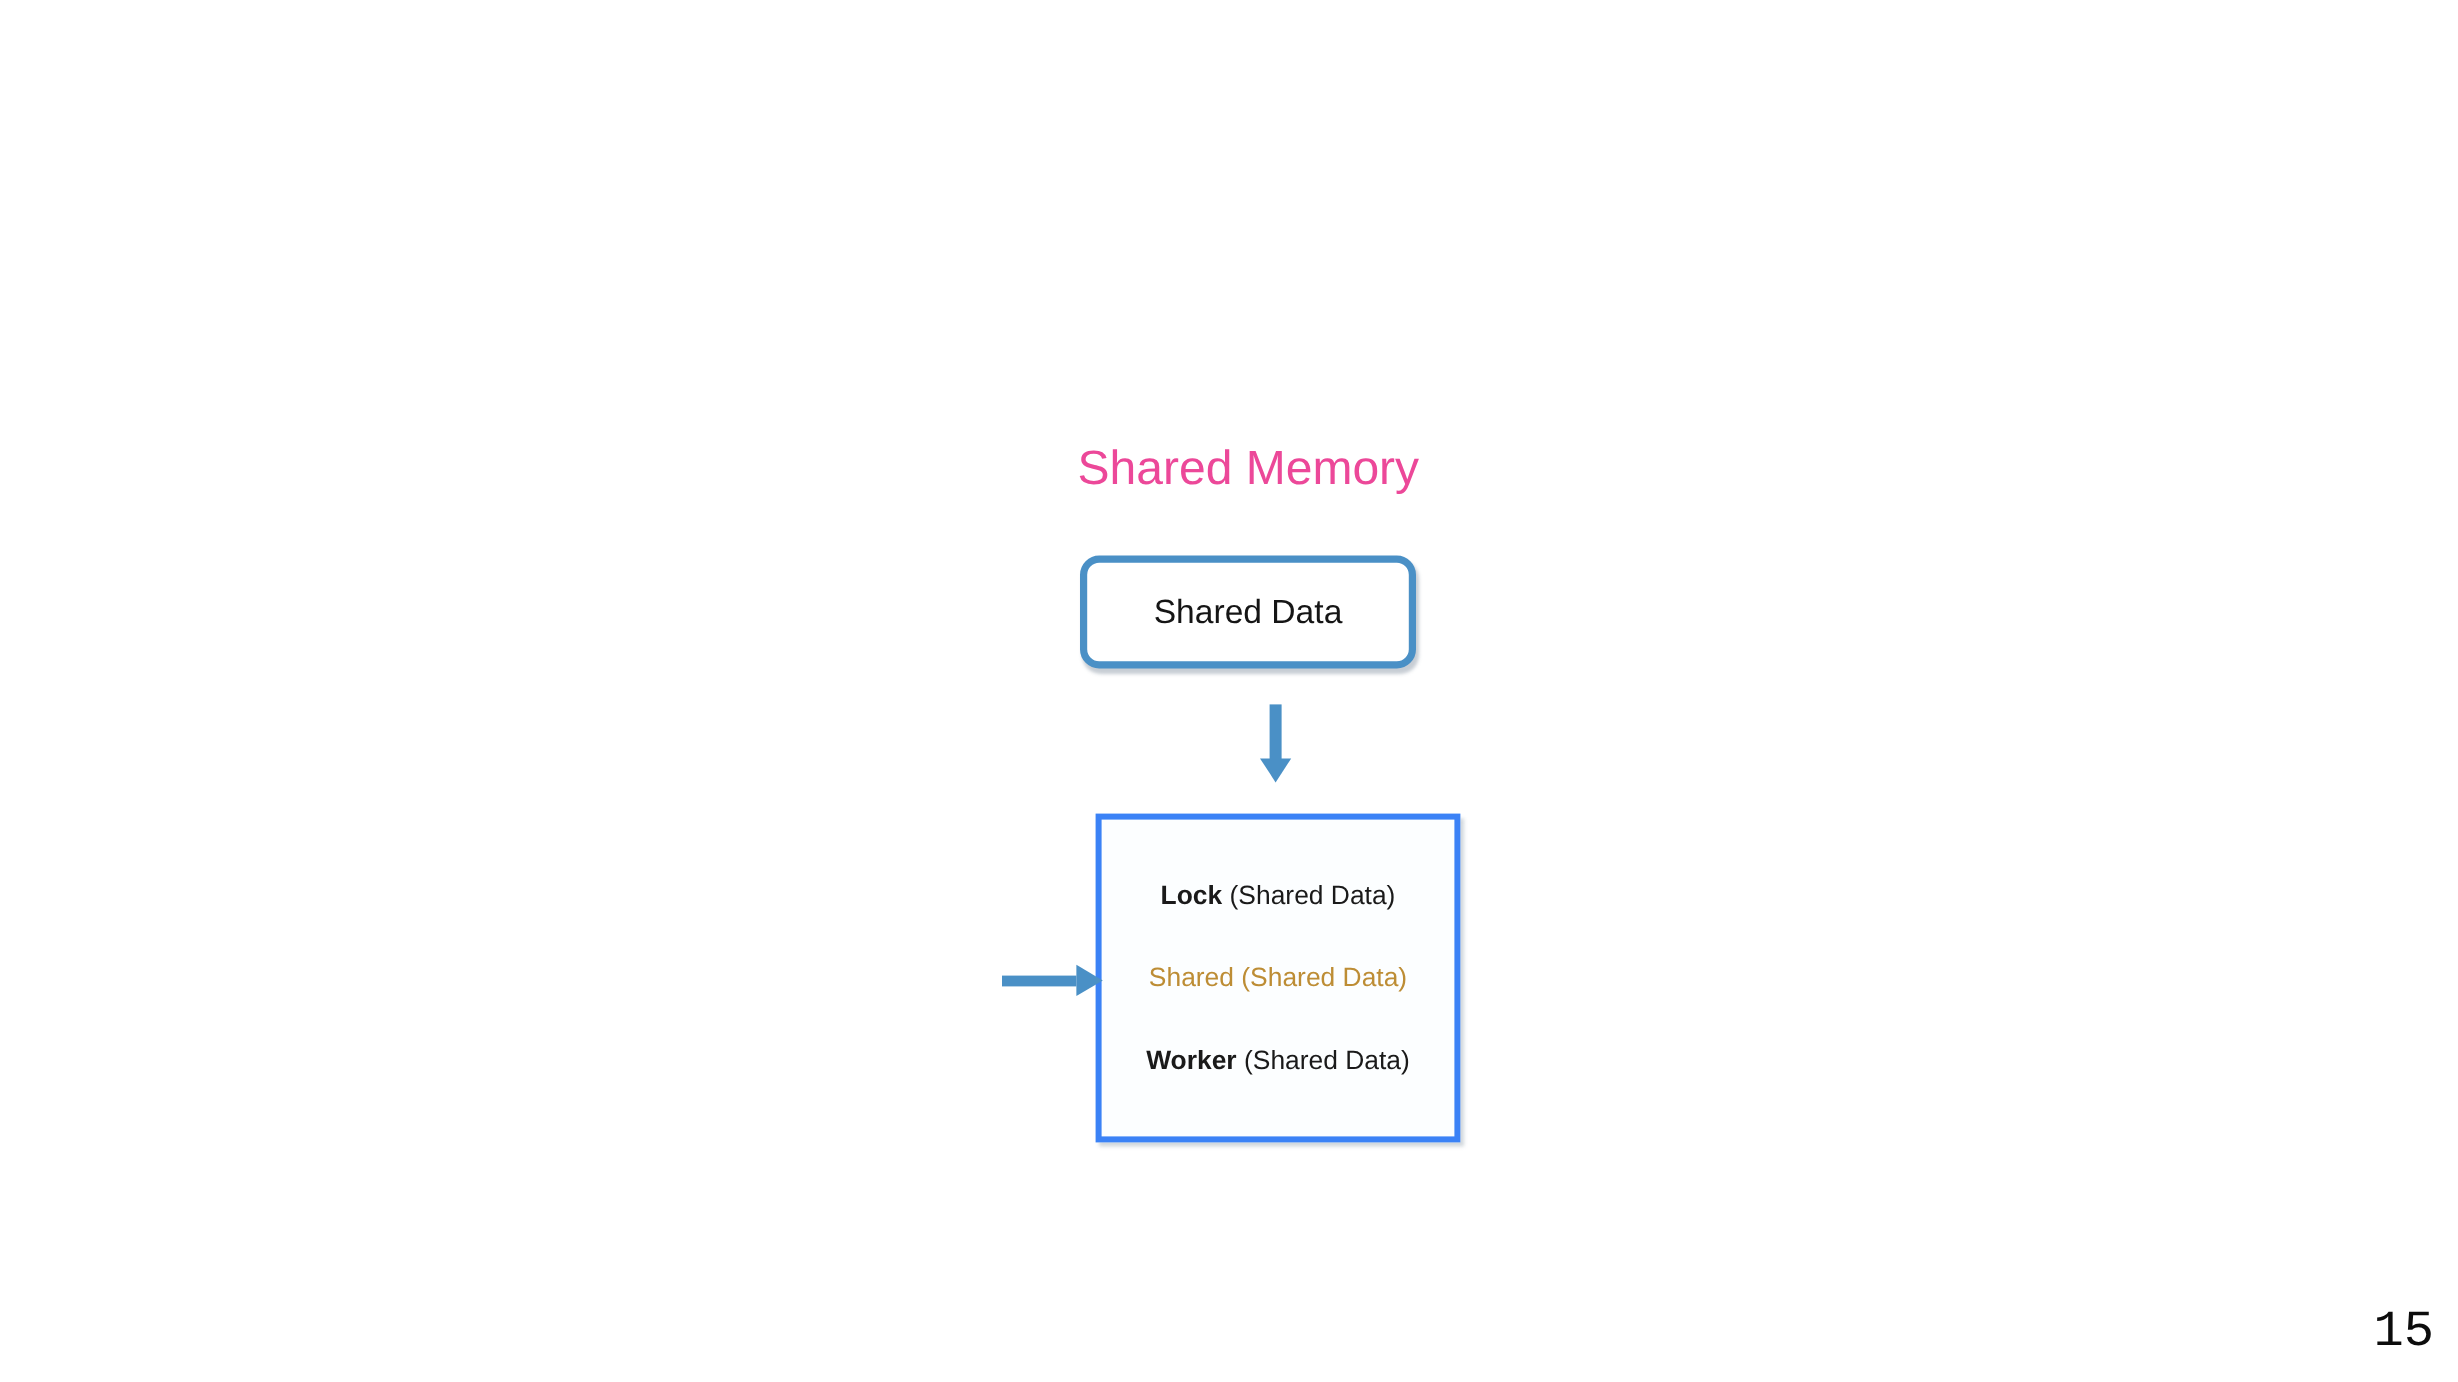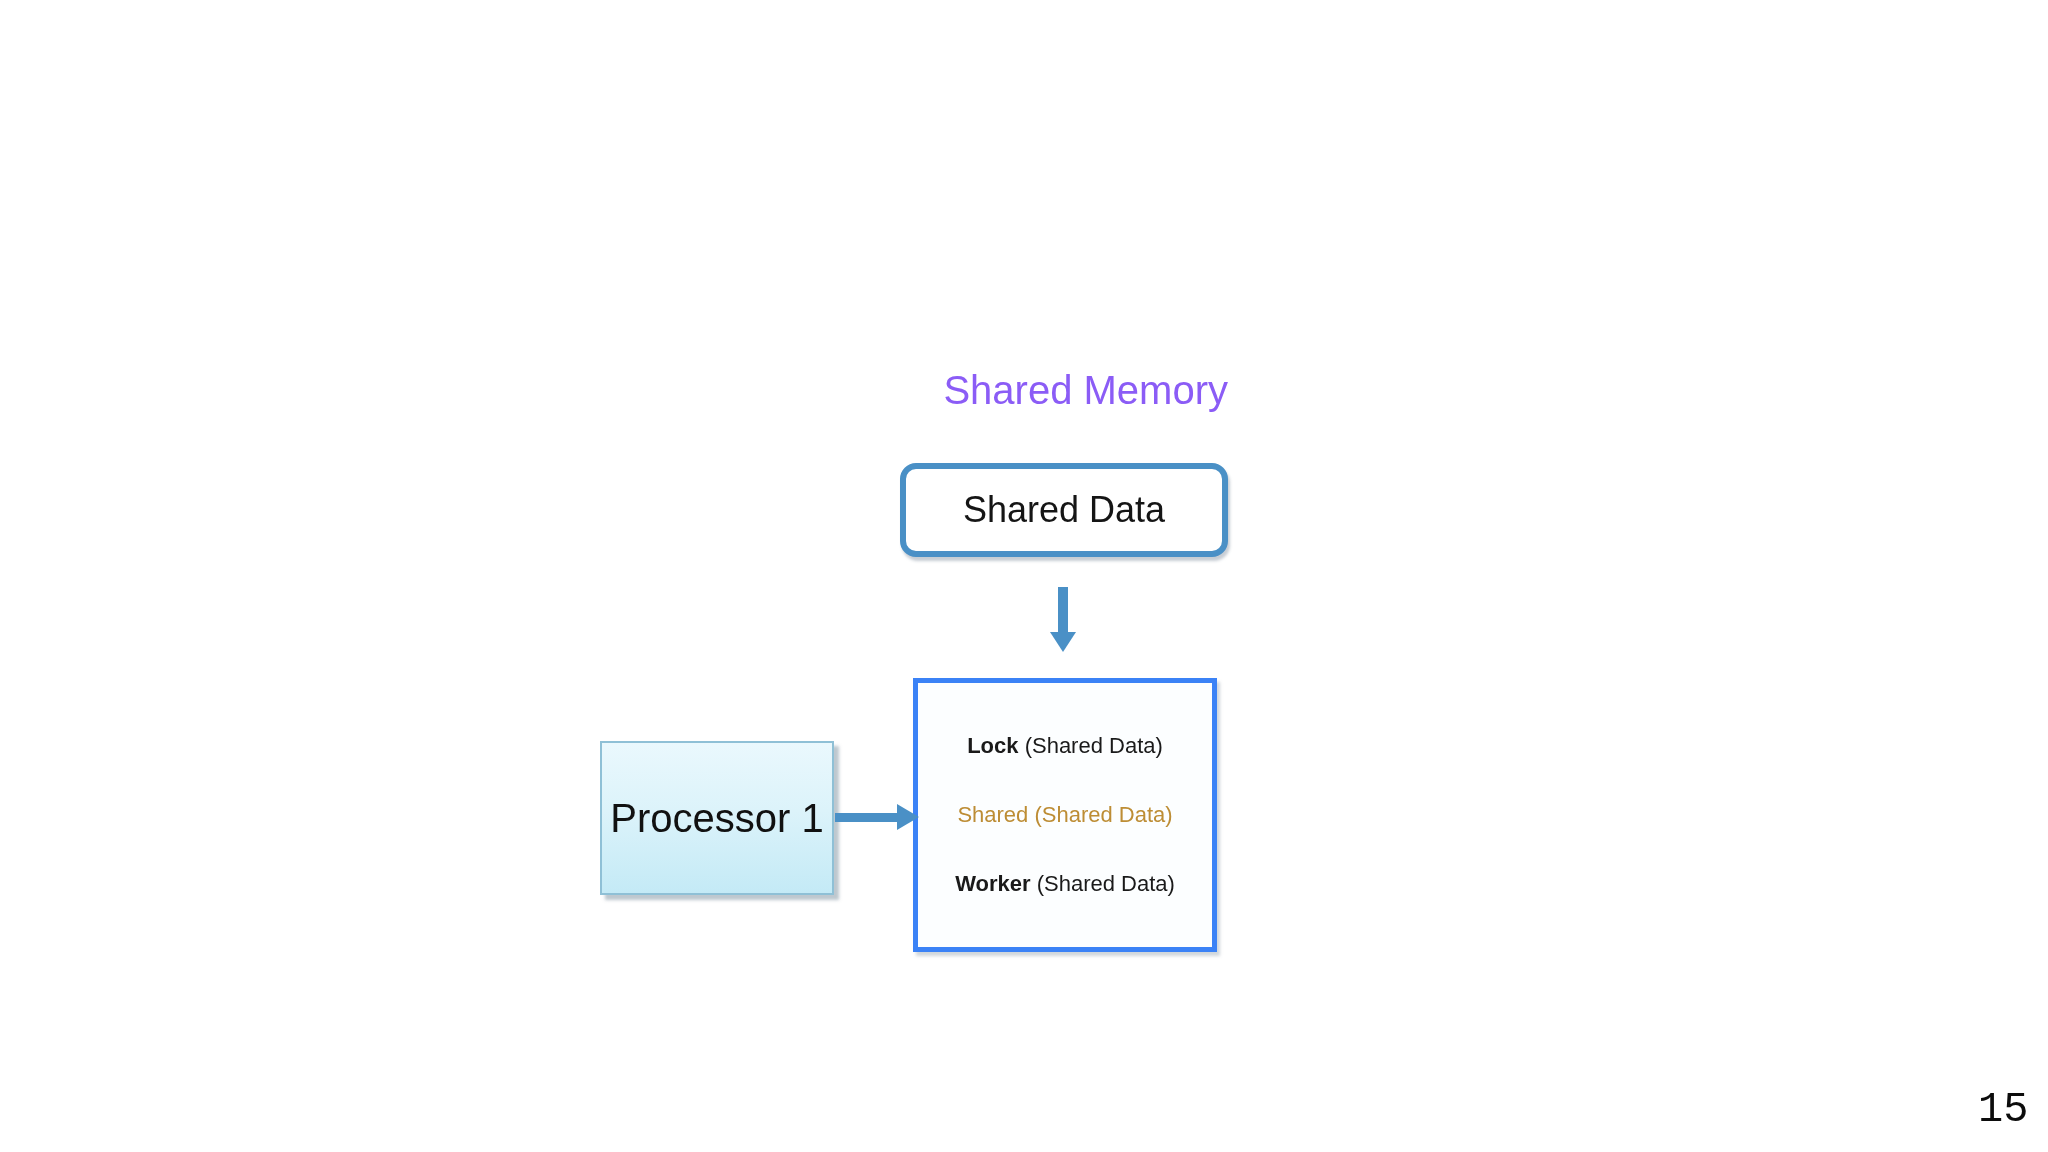--- a/index.html
+++ b/index.html
@@ -20,36 +20,36 @@
     font-size: 88px;
     font-weight: bold;
     letter-spacing: -1px;
     color: #0c0c0c;
     white-space: nowrap;
   }
 
   .shared-memory-label {
     position: absolute;
     left: 898px; top: 368px; width: 330px;
-    text-align: right;
+    text-align: left;
     font-size: 40px;
-    color: #8b5cf6;
+    color: #ec4899;
   }
 
   .shared-data-box {
     position: absolute;
     left: 900px; top: 463px;
-    width: 328px; height: 94px;
+    width: 280px; height: 94px;
     box-sizing: border-box;
     border: 6px solid #4a90c6;
     border-radius: 16px;
     background: #ffffff;
     box-shadow: 2px 4px 3px rgba(130,145,160,0.45);
     display: flex; align-items: center; justify-content: center;
-    font-size: 36px;
+    font-size: 28px;
     color: #151515;
   }
 
   
   .v-arrow-shaft {
     position: absolute;
     left: 1058px; top: 587px;
     width: 10px; height: 47px;
     background: #4a90c6;
   }
@@ -137,22 +137,19 @@
       <span class="kw-bold">Lock</span><span> (Shared Data)</span>
     </div>
     <div class="cs-line worker">
       <span>Shared</span><span> (Shared Data)</span>
     </div>
     <div class="cs-line">
       <span class="kw-bold">Worker</span><span> (Shared Data)</span>
     </div>
   </div>
 
-  <div class="processor-box">
-    <span>Processor 1</span>
-  </div>
 
   <div class="h-arrow-shaft"></div>
   <div class="h-arrow-head"></div>
 
   <div class="page-number">15</div>
 
 </div>
 
 </body></html>

